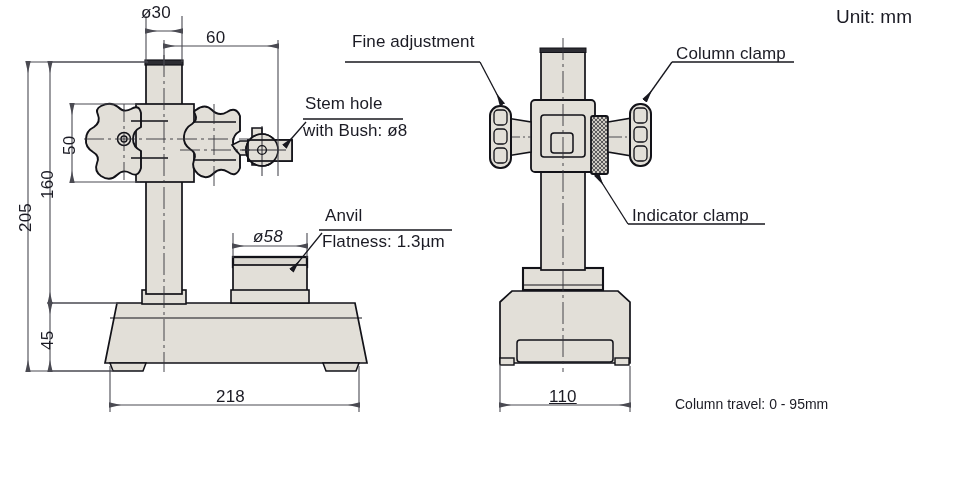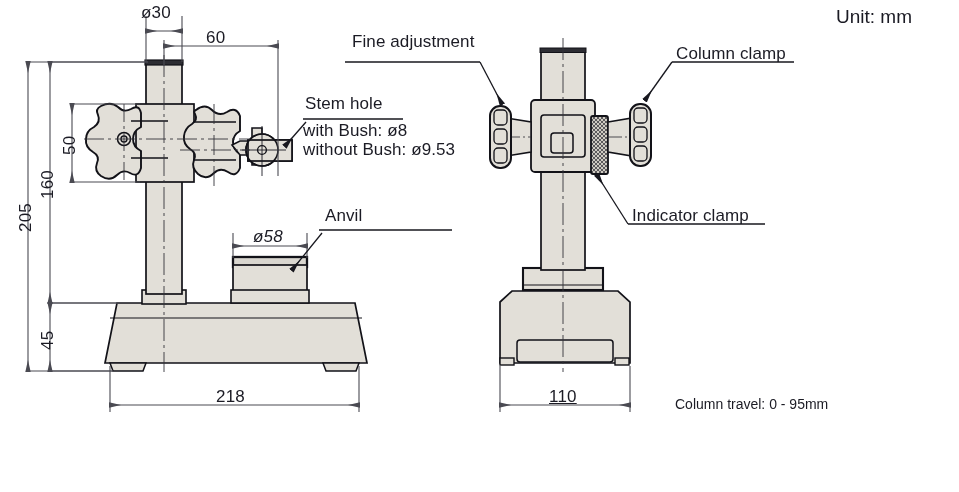--- a/index.html
+++ b/index.html
@@ -242,23 +242,23 @@
   <div class="lbl dim-txt rot90" style="left:38px; top:350px;">45</div>
 
   <div class="lbl dim-txt rot90" style="left:60px; top:155px;">50</div>
 
   <div class="lbl dim-txt" style="left:253px; top:227px;font-style:italic;">ø58</div>
 
   <div class="lbl dim-txt" style="left:216px; top:387px;">218</div>
 
   <div class="lbl note-txt" style="left:289px; top:94px;margin-left:16px;">Stem hole</div>
   <div class="lbl note-txt" style="left:303px; top:121px;">with Bush: ø8</div>
-  <div class="lbl note-txt" style="left:303px; top:140px;">without Bush: ø9.53</div>
 
   <div class="lbl note-txt" style="left:325px; top:206px;">Anvil</div>
+  <div class="lbl note-txt" style="left:322px; top:232px;">Flatness: 1.3µm</div>
 
   <div class="lbl note-txt" style="left:352px; top:32px;">Fine adjustment</div>
 
   <div class="lbl note-txt" style="left:632px; top:206px;">Indicator clamp</div>
 
   <div class="lbl note-txt" style="left:676px; top:44px;">Column clamp</div>
 
   <div class="lbl dim-txt" style="left:549px; top:387px;text-decoration:underline;">110</div>
 
   <div class="lbl travel-txt" style="left:675px; top:397px;">Column travel: 0 - 95mm</div>

